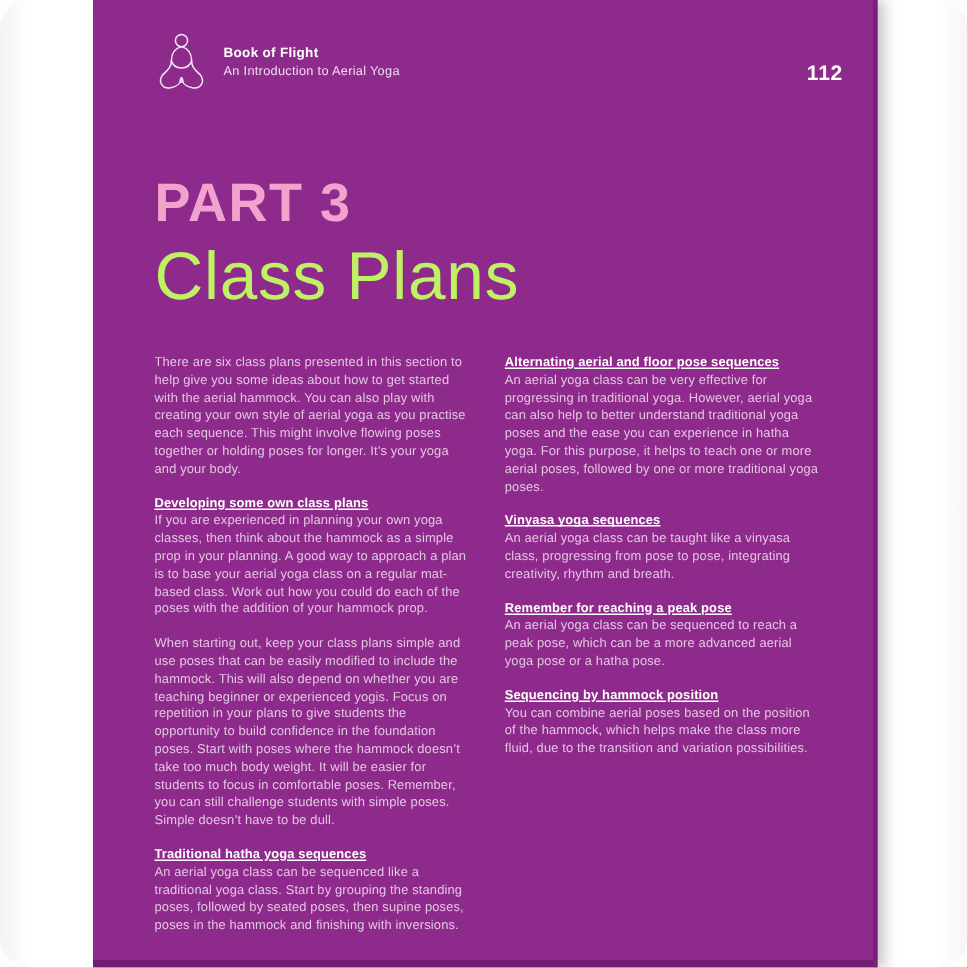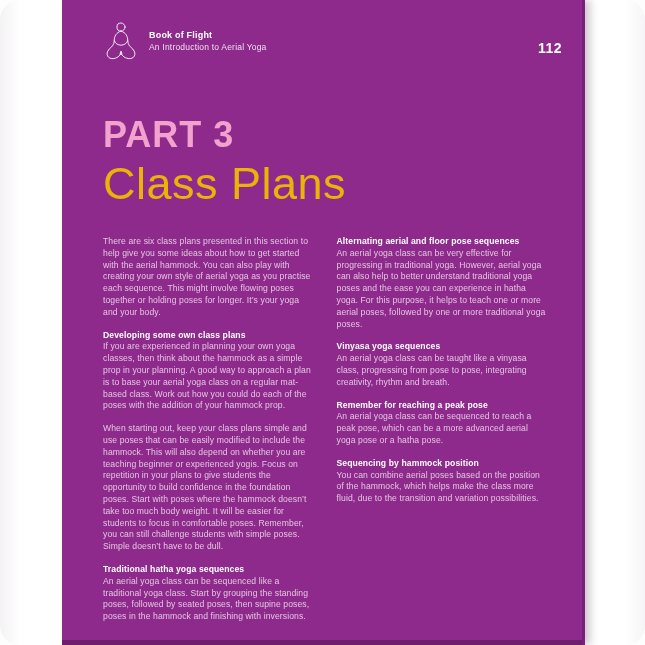--- a/index.html
+++ b/index.html
@@ -82,21 +82,21 @@
     font-size: 36px;
     font-weight: 800;
     letter-spacing: 1px;
     color: #f2a3cd;
     line-height: 46px;
   }
   .main-title {
     margin: 0;
     font-size: 45px;
     font-weight: 500;
-    color: #eab308;
+    color: #bef264;
     line-height: 52px;
     letter-spacing: 0.5px;
   }
   
   .columns {
     display: flex;
     gap: 23px;
     padding: 26px 35px 0 41px;
   }
   .col {
@@ -106,20 +106,21 @@
   .section {
     margin: 0 0 11px 0;
   }
   .section h3 {
     margin: 0;
     font-size: 8.6px;
     font-weight: bold;
     color: #ffffff;
     line-height: 11.8px;
     letter-spacing: 0.1px;
+    text-decoration: underline;
   }
   .section p {
     margin: 0;
     font-size: 8.6px;
     color: #e2c6e0;
     line-height: 11.8px;
     letter-spacing: 0.1px;
   }
 </style>
 </head>

